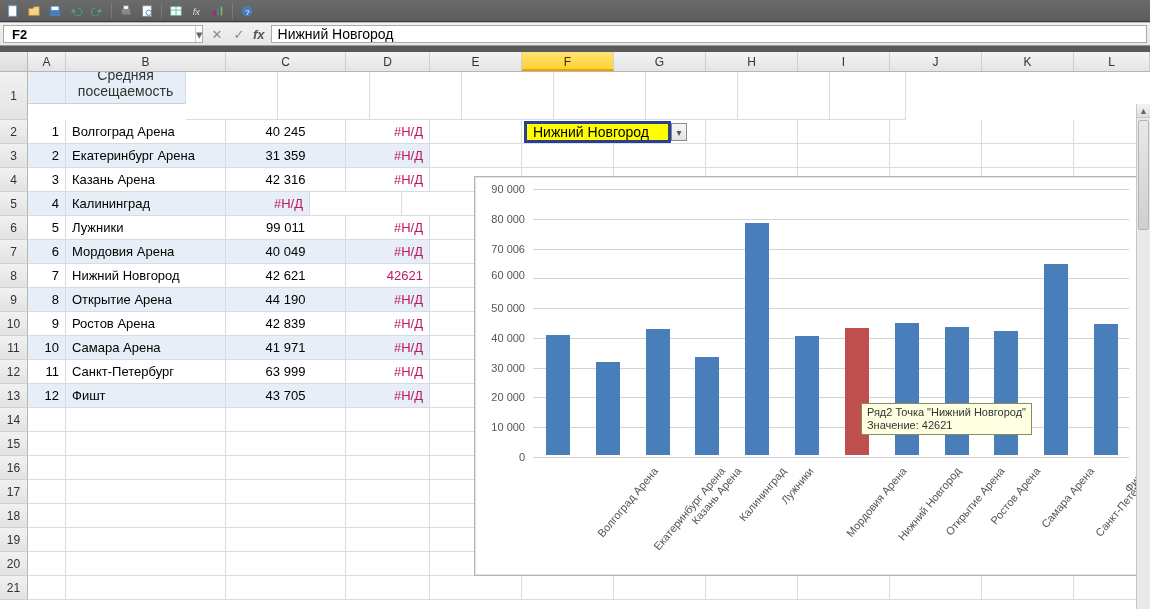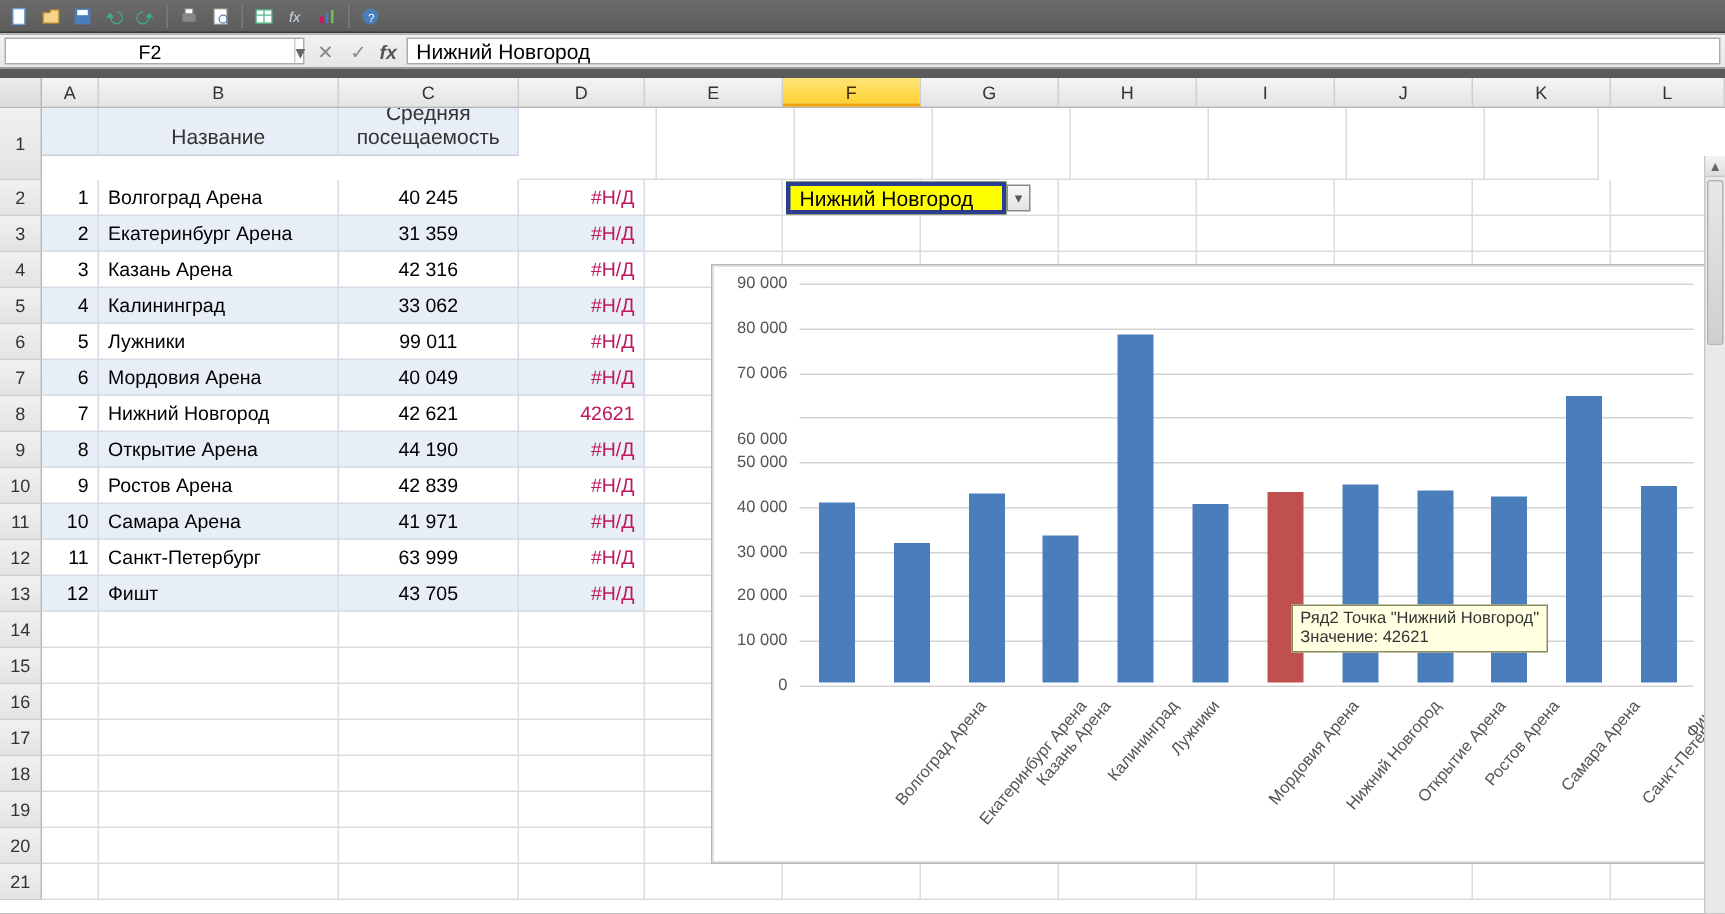--- a/index.html
+++ b/index.html
@@ -47,23 +47,24 @@
     align-items: stretch;
     border-right: 1px solid #bbb;
     background: #fff;
     margin: 2px 0 2px 3px;
     border: 1px solid #aaa;
   }
   .name-box-input {
     flex: 1;
     border: none;
     padding: 0 8px;
-    text-align: center;
+    text-align: left;
     font-size: 13px;
     outline: none;
+    font-weight: bold;
   }
   .name-box-dd {
     width: 16px; display: flex; align-items: center; justify-content: center;
     border-left: 1px solid #ccc;
     color: #666;
   }
   .fx-group {
     display: flex; align-items: center;
     padding: 0 6px;
     color: #666;
@@ -405,23 +406,20 @@
     <div class="col-h ch-K">K</div>
     <div class="col-h ch-L">L</div>
   </div>
 
   <div class="grid-body" id="grid-body">
       <div class="row" style="height: 48px;">
         <div class="row-h" style="line-height: 48px;">1</div>
         <div class="cell c-A tbl-head tall">
           <span class="inner"></span>
         </div>
-        <div class="cell c-B tbl-head tall">
-          <span class="inner" style="text-align: center;">Название</span>
-        </div>
         <div class="cell c-C tbl-head tall">
           <span class="inner" style="text-align: center; white-space: normal;">Средняя посещаемость</span>
         </div>
         <div class="cell c-E plain" style="height: 48px;"></div>
         <div class="cell c-F plain" style="height: 48px;"></div>
         <div class="cell c-G plain" style="height: 48px;"></div>
         <div class="cell c-H plain" style="height: 48px;"></div>
         <div class="cell c-I plain" style="height: 48px;"></div>
         <div class="cell c-J plain" style="height: 48px;"></div>
         <div class="cell c-K plain" style="height: 48px;"></div>
@@ -469,21 +467,20 @@
         <div class="cell c-H plain"></div>
         <div class="cell c-I plain"></div>
         <div class="cell c-J plain"></div>
         <div class="cell c-K plain"></div>
         <div class="cell c-L plain"></div>
       </div>
       <div class="row">
         <div class="row-h">5</div>
         <div class="cell c-A tbl-odd tdata">4</div>
         <div class="cell c-B tbl-odd tdata">Калининград</div>
-        <div class="cell c-C tbl-odd tdata">33 062</div>
         <div class="cell c-D tbl-odd tdata">#Н/Д</div>
         <div class="cell c-E plain"></div>
         <div class="cell c-F plain"></div>
         <div class="cell c-G plain"></div>
         <div class="cell c-H plain"></div>
         <div class="cell c-I plain"></div>
         <div class="cell c-J plain"></div>
         <div class="cell c-K plain"></div>
         <div class="cell c-L plain"></div>
       </div>
@@ -735,21 +732,21 @@
   <div class="dv-dd" id="dv-dd" style="left: 671px; top: 71px;">▾</div>
 
   <div class="chart">
     <div class="y-axis" id="y-axis">
         <div class="y-tick" style="top: 268px;">0</div>
         <div class="y-tick" style="top: 238.222px;">10 000</div>
         <div class="y-tick" style="top: 208.444px;">20 000</div>
         <div class="y-tick" style="top: 178.667px;">30 000</div>
         <div class="y-tick" style="top: 148.889px;">40 000</div>
         <div class="y-tick" style="top: 119.111px;">50 000</div>
-        <div class="y-tick" style="top: 104px;">60 000</div>
+        <div class="y-tick" style="top: 86px;">60 000</div>
         <div class="y-tick" style="top: 59.5556px;">70 006</div>
         <div class="y-tick" style="top: 29.7778px;">80 000</div>
         <div class="y-tick" style="top: 0px;">90 000</div>
       </div>
     <div class="plot" id="plot">
         <div class="grid-line" style="top: 268px;"></div>
         <div class="grid-line" style="top: 238.222px;"></div>
         <div class="grid-line" style="top: 208.444px;"></div>
         <div class="grid-line" style="top: 178.667px;"></div>
         <div class="grid-line" style="top: 148.889px;"></div>

